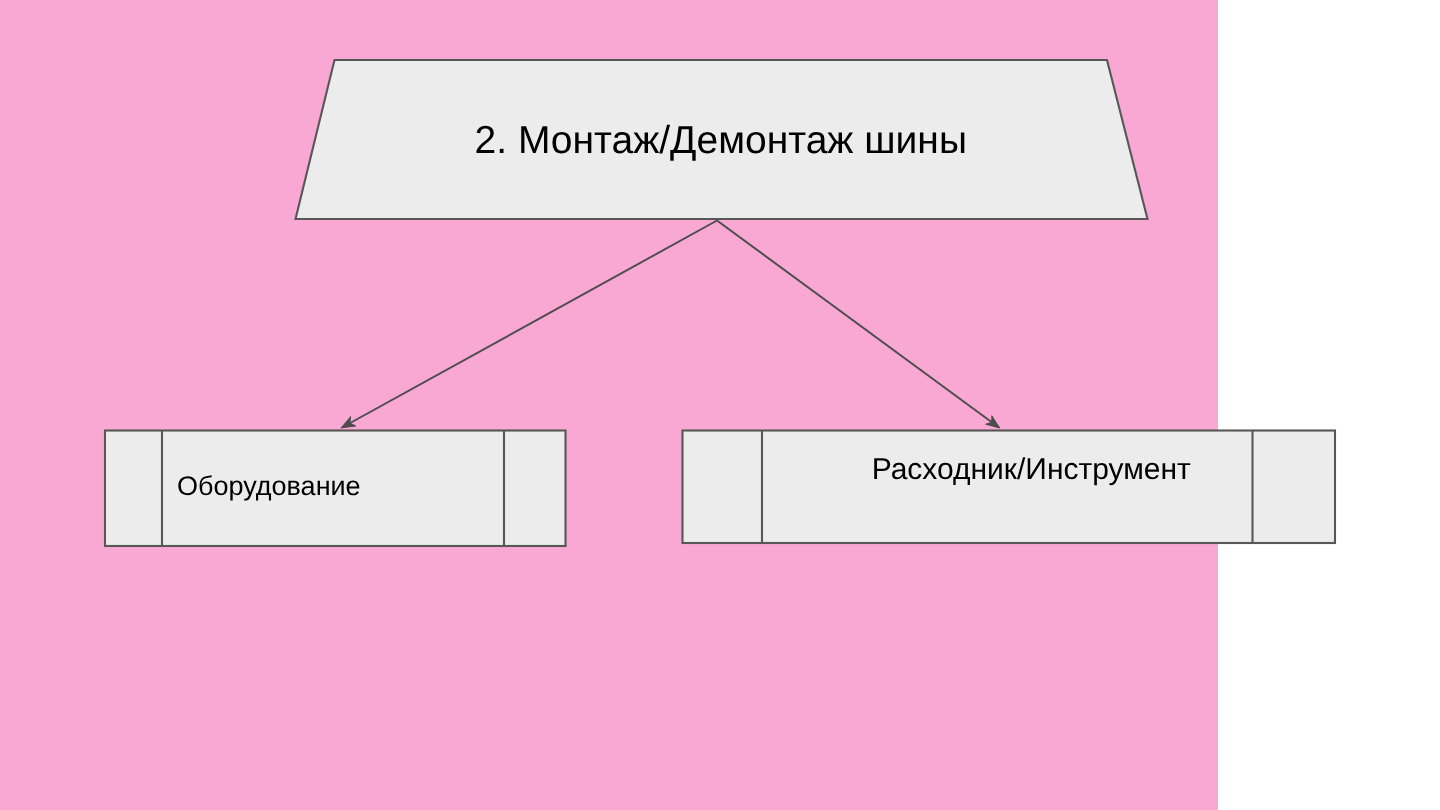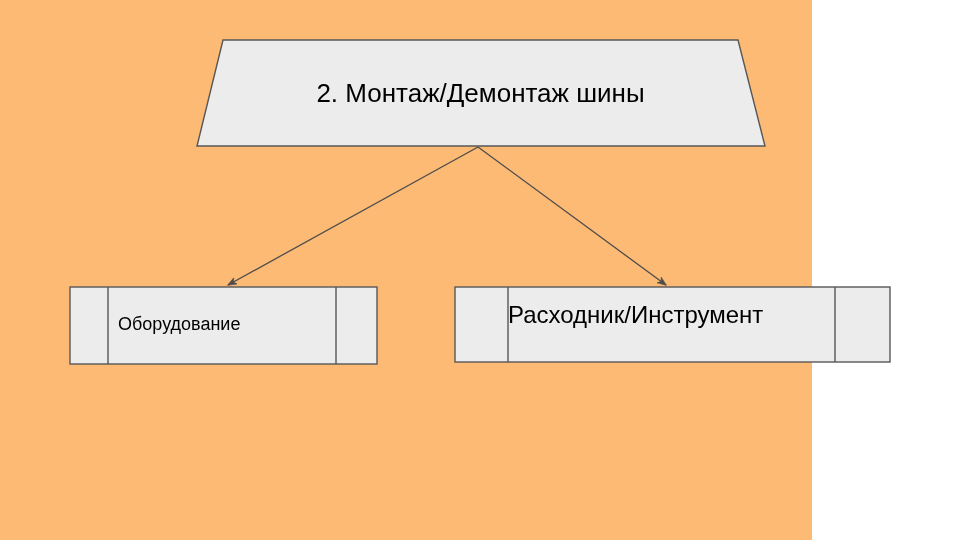--- a/index.html
+++ b/index.html
@@ -11,21 +11,21 @@
   body {
     width: 960px;
     height: 540px;
     overflow: hidden;
     font-family: "Liberation Sans", sans-serif;
   }
   #canvas {
     position: relative;
     width: 812px;
     height: 540px;
-    background: #fdba74;
+    background: #f9a8d4;
   }
   #diagram-svg {
     position: absolute;
     left: 0;
     top: 0;
     width: 960px;
     height: 540px;
   }
   .node-label {
     position: absolute;
@@ -44,21 +44,23 @@
   #left-box-label {
     left: 118px;
     top: 315px;
     font-size: 18px;
     text-align: right;
   }
   #right-box-label {
     left: 508px;
     top: 303px;
     width: 327px;
-    font-size: 24px;
+    text-align: center;
+    font-size: 20px;
+    padding-left: 16px;
   }
 </style>
 </head>
 <body>
 
 <div id="canvas">
 
   <svg id="diagram-svg" viewBox="0 0 960 540" xmlns="http://www.w3.org/2000/svg">
     <defs>
       <marker id="arrowhead" markerWidth="12" markerHeight="12" refX="9" refY="4" orient="auto" markerUnits="userSpaceOnUse">

